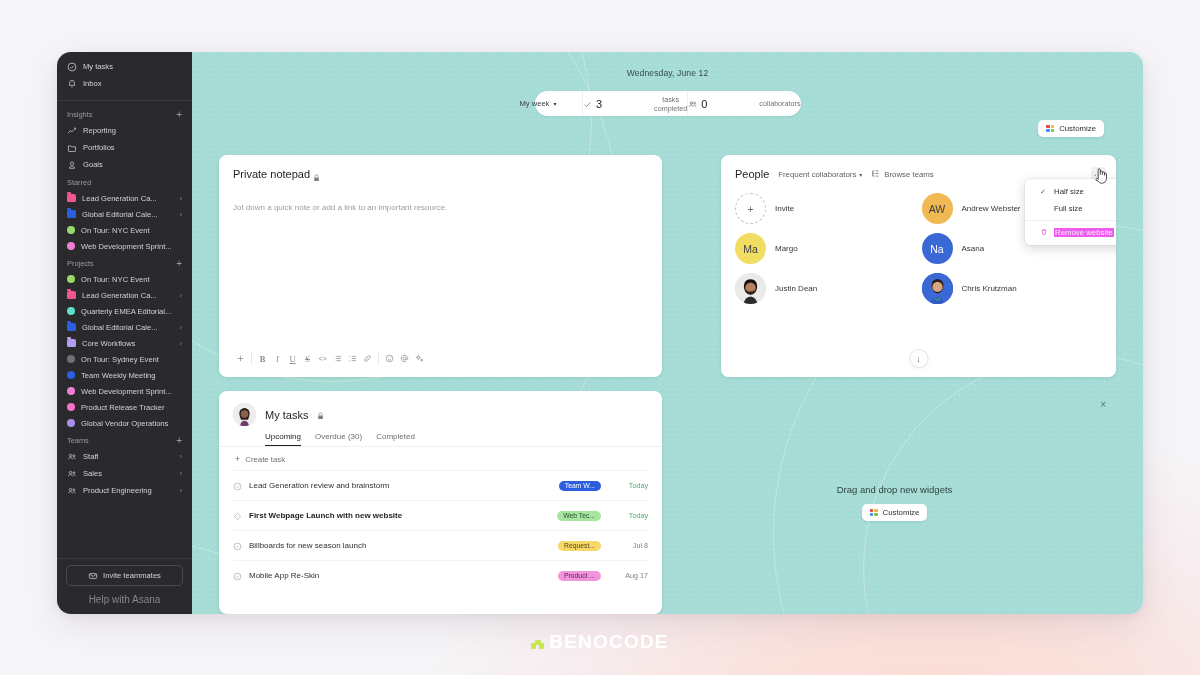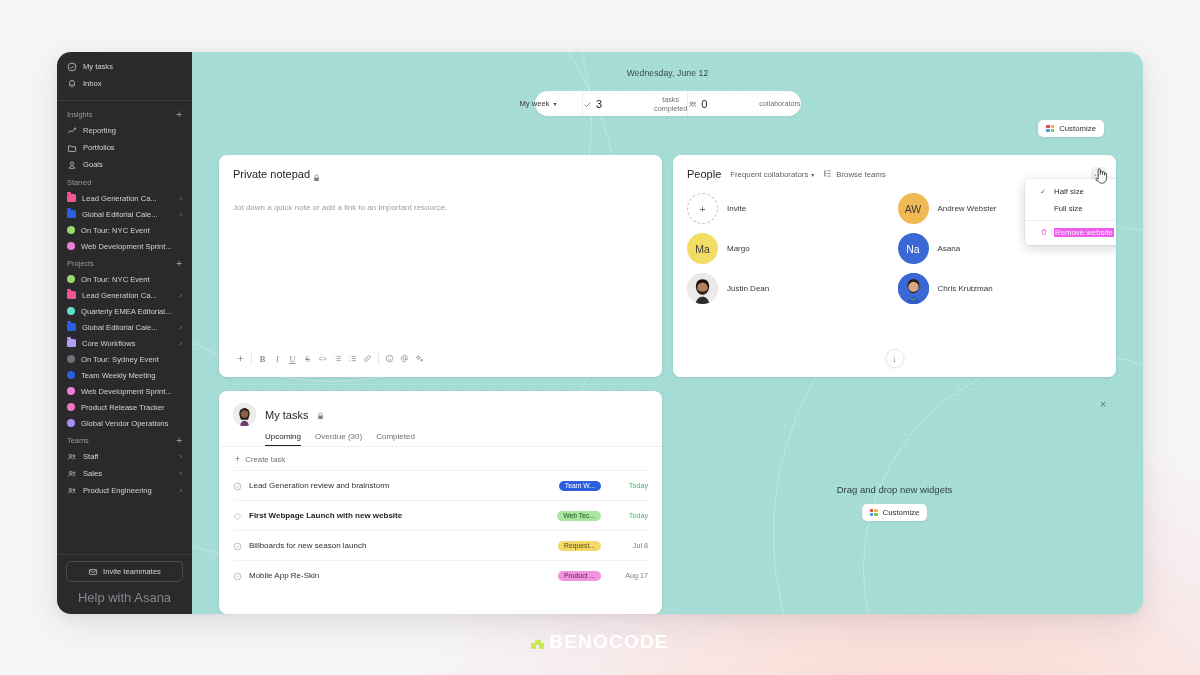--- a/index.html
+++ b/index.html
@@ -67,21 +67,21 @@
   .chev { margin-left: auto; color: #8a8a8e; font-size: 7px; }
   .sb-bottom { margin-top: auto; padding-bottom: 4px; }
   #invite-teammates {
     margin: 6px 9px 5px 9px;
     border: 1px solid #4b4b4f;
     border-radius: 5px;
     padding: 4.5px 0;
     display: flex; align-items: center; justify-content: center; gap: 5px;
     font-size: 7.6px; color: #d3d3d6; cursor: pointer;
   }
-  #help-asana { text-align: center; font-size: 13px; color: #86868a; padding: 3px 0 5px 0; cursor: pointer; }
+  #help-asana { text-align: center; font-size: 10px; color: #86868a; padding: 3px 0 5px 0; cursor: pointer; }
 
   
   #main {
     flex: 1; position: relative;
     background: #a5dcd5;
     overflow: hidden;
   }
   #bg-texture {
     position: absolute; inset: 0;
     background-image: radial-gradient(rgba(255,255,255,.38) 0.7px, transparent 0.8px);
@@ -157,21 +157,21 @@
   }
   .tb-btn {
     width: 15px; height: 15px;
     display: flex; align-items: center; justify-content: center;
     color: #8a8f93; font-size: 8.5px; cursor: pointer; border-radius: 3px;
   }
   .tb-btn svg { width: 9px; height: 9px; stroke: #8a8f93; fill: none; stroke-width: 1.35; }
   .tb-sep { width: 1px; height: 11px; background: #e3e6e8; margin: 0 3px; }
 
   
-  #people { padding: 13px 14px 0 14px; }
+  #people { padding: 13px 14px 0 14px; margin-left: 48px; }
   #people-head { display: flex; align-items: center; gap: 9px; }
   #people-filter { font-size: 7.8px; color: #5c6164; cursor: pointer; display: flex; align-items: center; gap: 3px; }
   #browse-teams { font-size: 7.8px; color: #5c6164; cursor: pointer; display: flex; align-items: center; gap: 4px; }
   #people-menu-btn {
     position: absolute; right: 10px; top: 12px;
     width: 15px; height: 15px; border-radius: 4px;
     display: flex; align-items: center; justify-content: center;
     cursor: pointer; color: #5c6164; font-size: 9px; letter-spacing: .5px;
     background: #eef0f1;
   }

